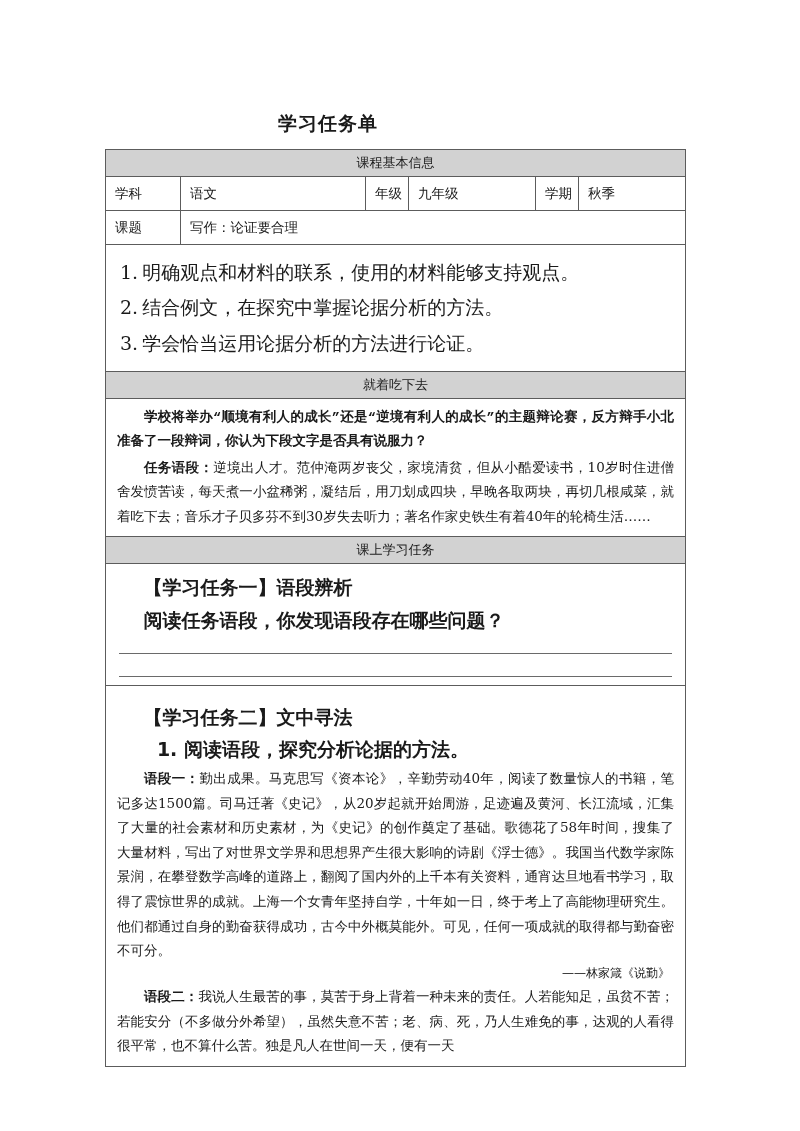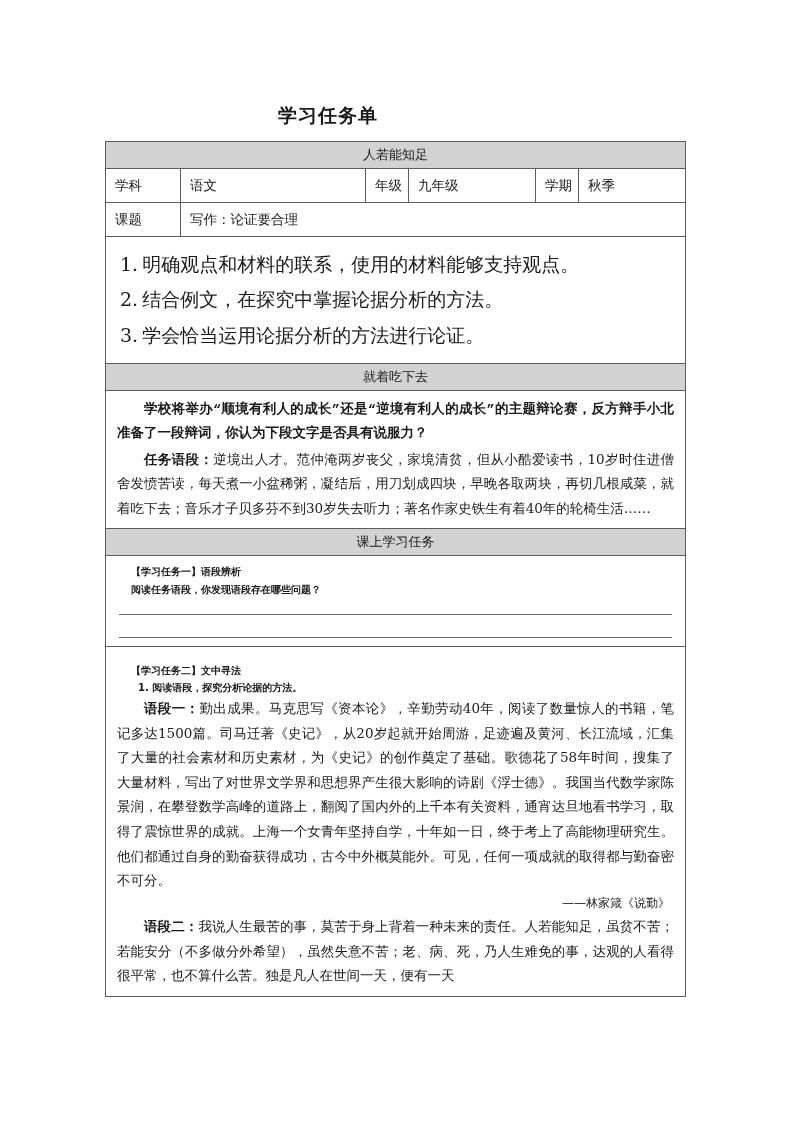--- a/index.html
+++ b/index.html
@@ -12,21 +12,21 @@
     height: 1131px;
     font-family: "DejaVu Sans", "Liberation Sans", sans-serif;
     color: #1a1a1a;
     overflow: hidden;
   }
   .page {
     position: relative;
     width: 656px;
     height: 1131px;
     box-sizing: border-box;
-    padding: 0 105px;
+    padding: 8px 105px;
   }
   .doc-title {
     text-align: center;
     font-size: 19px;
     font-weight: bold;
     letter-spacing: 1px;
     margin: 0;
     padding-top: 103px;
     padding-bottom: 12px;
     font-family: "DejaVu Sans", "Liberation Sans", sans-serif;
@@ -84,21 +84,21 @@
   .para.kai {
     font-family: "DejaVu Serif", "Liberation Serif", serif;
   }
   .para.ind { text-indent: 2em; }
   .lead {
     font-weight: bold;
     font-family: "DejaVu Sans", "Liberation Sans", sans-serif;
   }
   .hd-bold {
     font-weight: bold;
-    font-size: 10px;
+    font-size: 19px;
     font-family: "DejaVu Sans", "Liberation Sans", sans-serif;
     line-height: 1.72;
     margin: 0;
   }
   .hd-bold.ind1 { padding-left: 1.4em; }
   .hd-bold.ind2 { padding-left: 2.1em; }
   .attribution {
     margin: 0;
     text-align: right;
     font-size: 12px;
@@ -131,21 +131,21 @@
       <col style="width:75px">
       <col style="width:185px">
       <col style="width:43px">
       <col style="width:127px">
       <col style="width:43px">
       <col style="width:107px">
     </colgroup>
     <tbody>
 
       <tr>
-        <td class="band" colspan="6">人若能知足</td>
+        <td class="band" colspan="6">课程基本信息</td>
       </tr>
 
       <tr>
         <td class="cell">学科</td>
         <td class="cell">语文</td>
         <td class="cell">年级</td>
         <td class="cell">九年级</td>
         <td class="cell">学期</td>
         <td class="cell">秋季</td>
       </tr>

